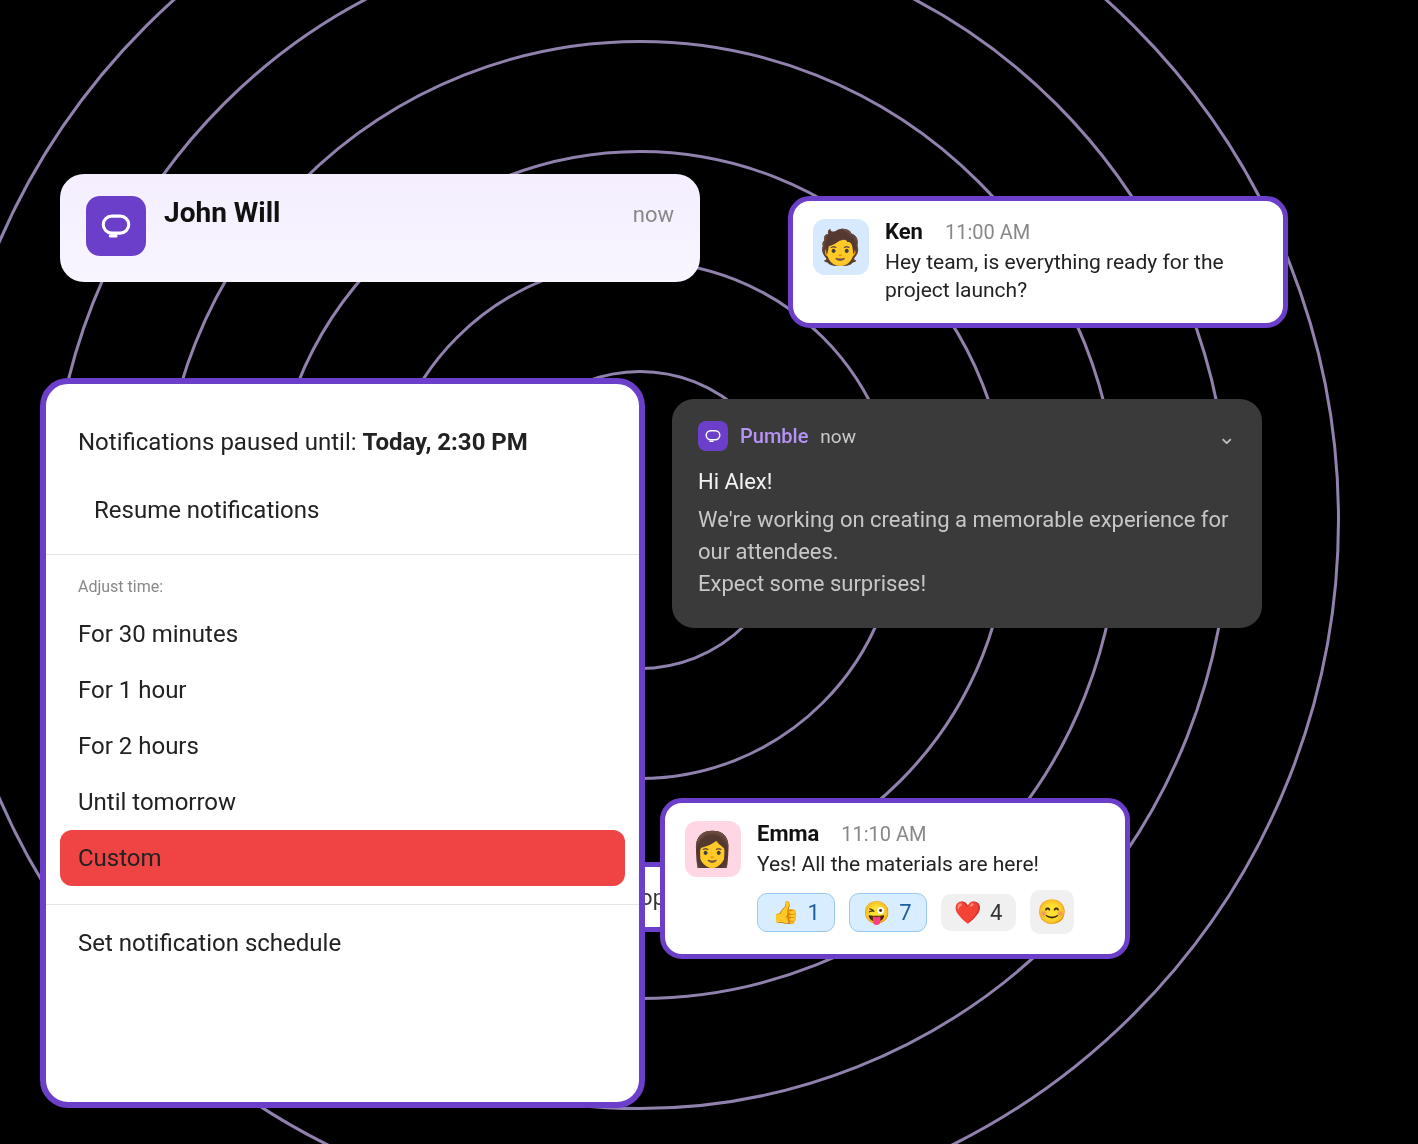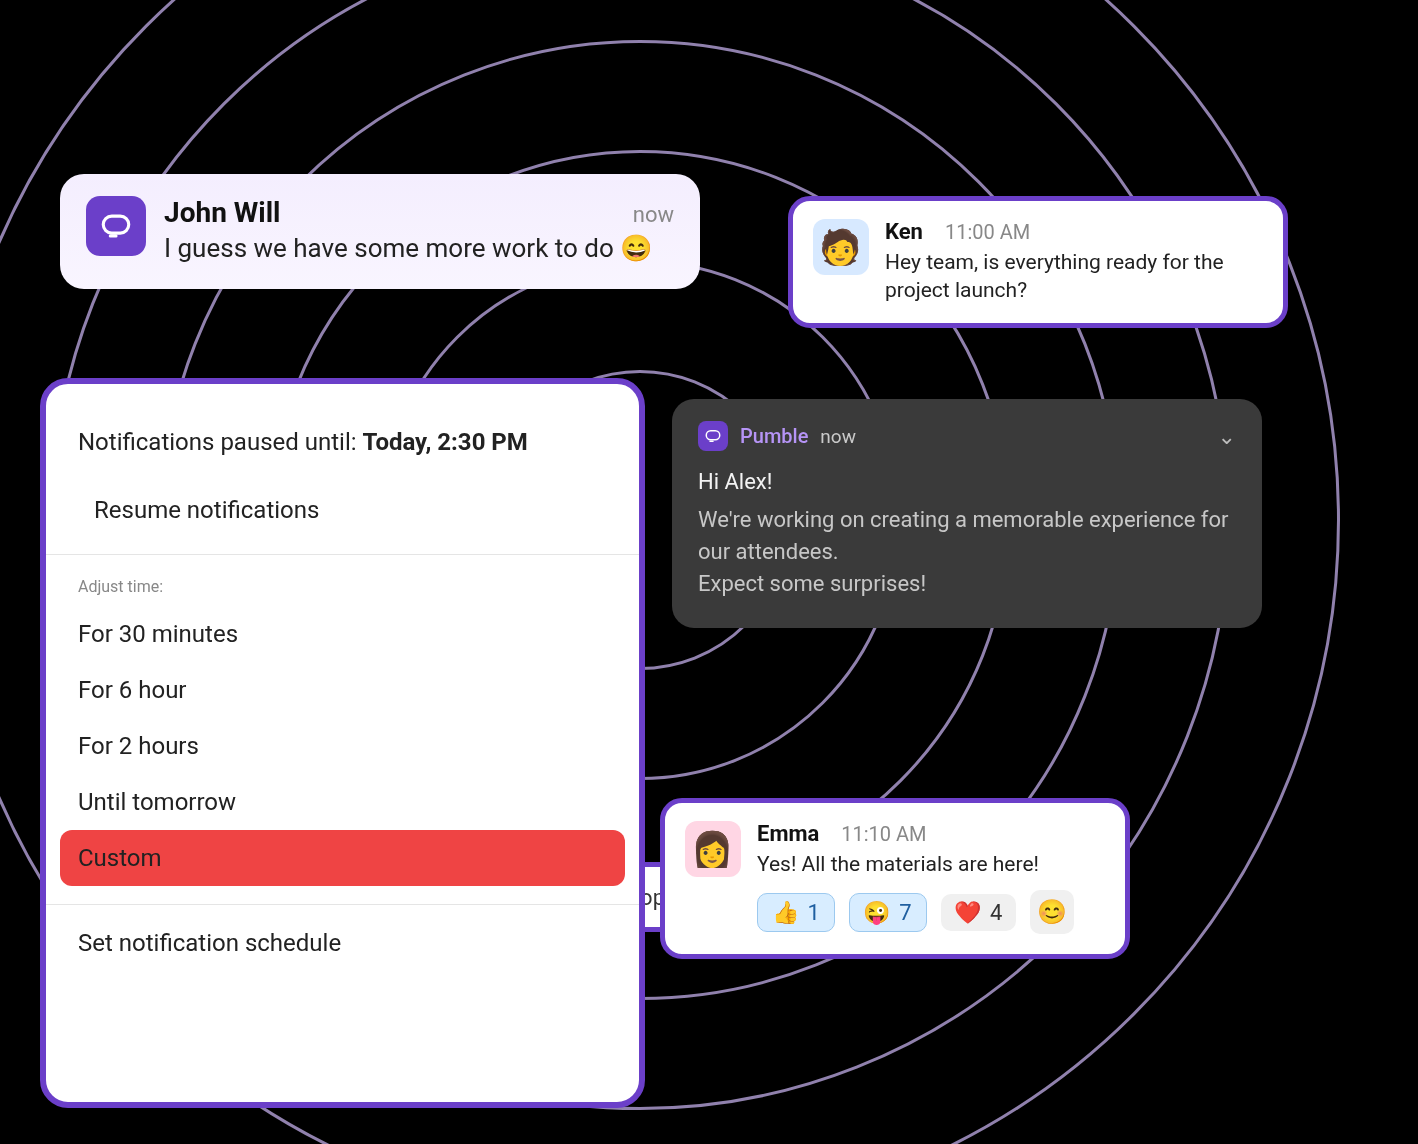--- a/index.html
+++ b/index.html
@@ -185,21 +185,20 @@
     <svg viewBox="0 0 24 24" fill="none">
         <rect x="3" y="5" width="18" height="12" rx="6" stroke="#fff" stroke-width="2.2"></rect>
         <path d="M8 19 h4" stroke="#fff" stroke-width="2.2" stroke-linecap="round"></path>
       </svg>
   </div>
   <div class="john-body">
     <div class="john-head">
       <div class="john-name">John Will</div>
       <div class="john-time">now</div>
     </div>
-    <div class="john-msg">I guess we have some more work to do 😄</div>
   </div>
 </div>
 
 <div class="ken-card">
   <div class="avatar ken-av">🧑</div>
   <div style="flex:1">
     <div class="msg-head">
       <div class="msg-name">Ken</div>
       <div class="msg-time">11:00 AM</div>
     </div>
@@ -208,21 +207,21 @@
 </div>
 
 <div class="settings-panel">
   <div class="row paused-line">
     <span>Notifications paused until: </span><b>Today, 2:30 PM</b>
   </div>
   <div class="row resume">Resume notifications</div>
   <div class="divider"></div>
   <div class="section-label">Adjust time:</div>
   <div class="option">For 30 minutes</div>
-  <div class="option">For 6 hour</div>
+  <div class="option">For 1 hour</div>
   <div class="option">For 2 hours</div>
   <div class="option">Until tomorrow</div>
   <div class="option selected">Custom</div>
   <div class="divider2"></div>
   <div class="row" style="cursor:pointer">Set notification schedule</div>
 </div>
 
 <div class="topic-peek">topic</div>
 
 <div class="push-card">

